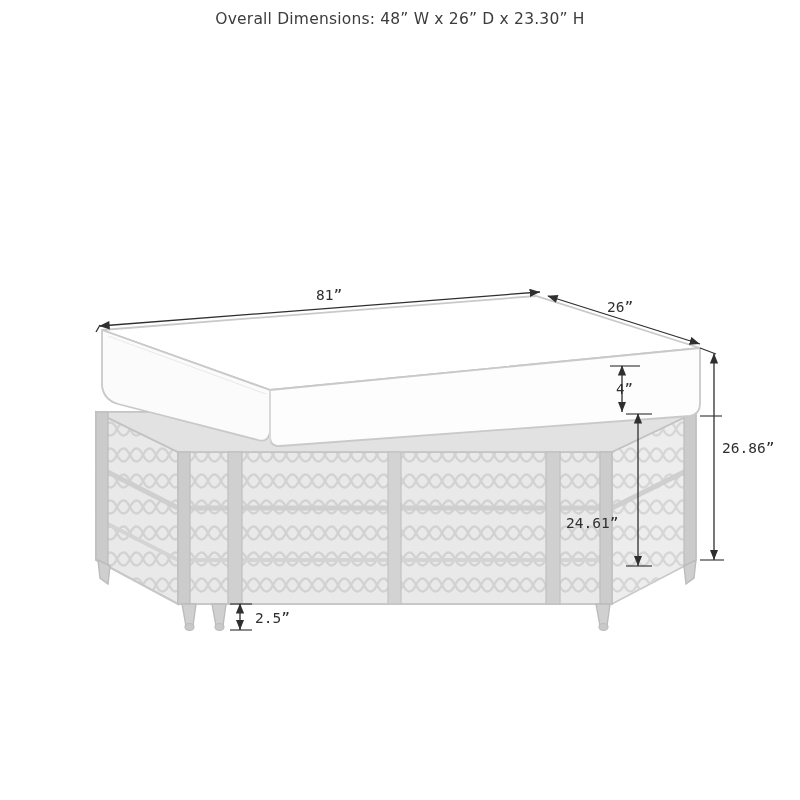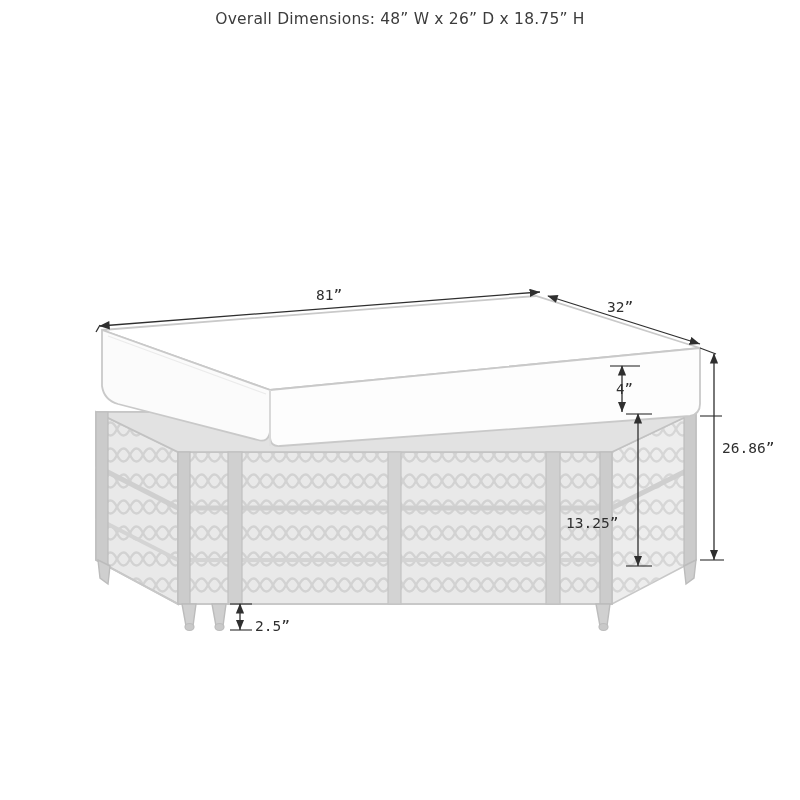--- a/index.html
+++ b/index.html
@@ -46,21 +46,21 @@
   }
   .dimlabel.small {
     font-size: 14px;
   }
 </style>
 </head>
 <body>
 
 <div id="stage">
 
-  <div class="title">Overall Dimensions: 48” W x 26” D x 18.75” H</div>
+  <div class="title">Overall Dimensions: 48” W x 26” D x 23.30” H</div>
 
   <svg class="diagram" width="800" height="800" viewBox="0 0 800 800">
     <defs>
       <pattern id="weave" width="26" height="26" patternUnits="userSpaceOnUse">
         <path d="M0 13 Q6.5 0 13 13 Q19.5 26 26 13" fill="none" stroke="#d2d2d2" stroke-width="2.4"></path>
         <path d="M0 13 Q6.5 26 13 13 Q19.5 0 26 13" fill="none" stroke="#d2d2d2" stroke-width="2.4"></path>
       </pattern>
       <marker id="arrowEnd" markerWidth="9" markerHeight="9" refX="8" refY="3.2" orient="auto">
         <path d="M0,0 L8,3.2 L0,6.4 z" fill="#2f2f2f"></path>
       </marker>
@@ -140,19 +140,19 @@
       <line x1="626" y1="414" x2="652" y2="414" stroke-width="1.1"></line>
       <line x1="626" y1="566" x2="652" y2="566" stroke-width="1.1"></line>
 
       <line x1="240" y1="604" x2="240" y2="630" marker-start="url(#arrowStart)" marker-end="url(#arrowEnd)"></line>
       <line x1="230" y1="604" x2="252" y2="604" stroke-width="1.1"></line>
       <line x1="230" y1="630" x2="252" y2="630" stroke-width="1.1"></line>
     </g>
   </svg>
 
   <div class="dimlabel" style="left:316px; top:287px;">81”</div>
-  <div class="dimlabel" style="left:607px; top:299px;">32”</div>
+  <div class="dimlabel" style="left:607px; top:299px;">26”</div>
   <div class="dimlabel small" style="left:616px; top:381px;">4”</div>
   <div class="dimlabel" style="left:722px; top:440px;">26.86”</div>
-  <div class="dimlabel" style="left:566px; top:515px;">13.25”</div>
-  <div class="dimlabel" style="left:255px; top:610px;margin-top:8px;">2.5”</div>
+  <div class="dimlabel" style="left:566px; top:515px;">24.61”</div>
+  <div class="dimlabel" style="left:255px; top:610px;">2.5”</div>
 
 </div>
 
 </body></html>

